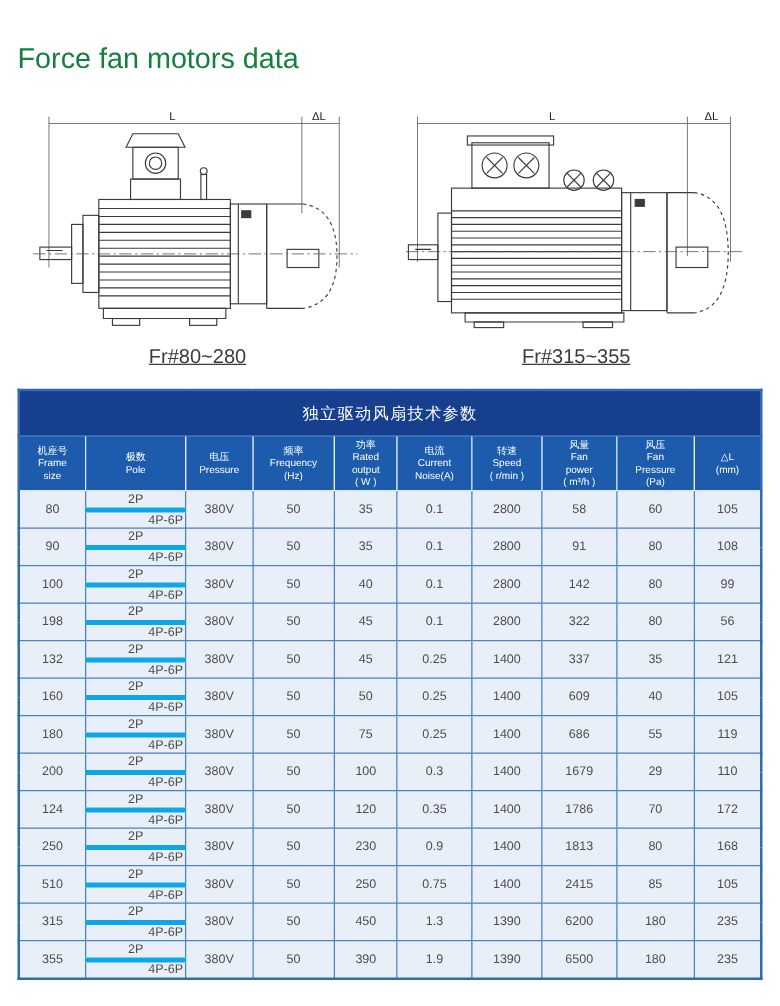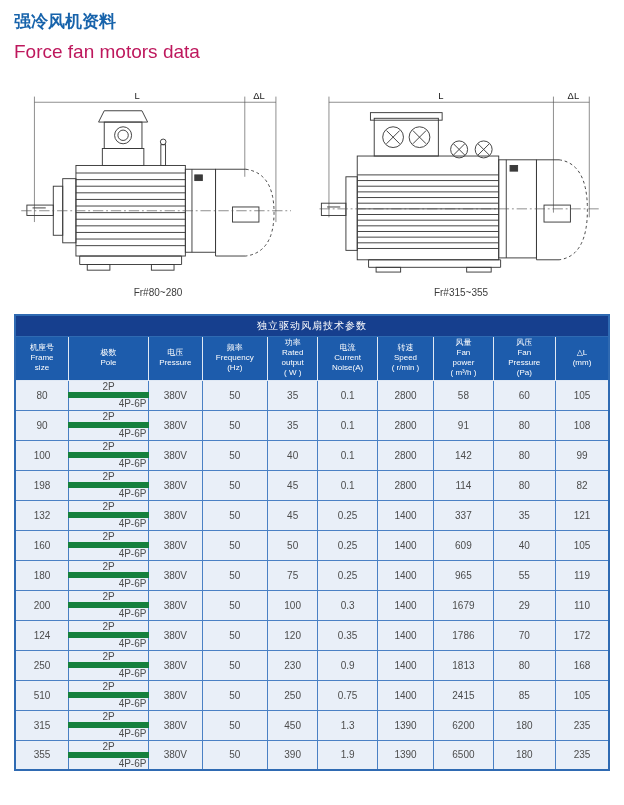--- a/index.html
+++ b/index.html
@@ -5,63 +5,62 @@
   html,body{margin:0;padding:0;background:#ffffff;}
   body{
     width:624px;height:805px;overflow:hidden;
     font-family:"Liberation Sans","DejaVu Sans",sans-serif;
     color:#333;
   }
   .page{padding:12px 14px 0 14px;}
 
   
   .title-cn{color:#1763ab;font-size:17px;font-weight:bold;line-height:1.2;}
-  .title-en{color:#be185d;font-size:19px;font-weight:500;line-height:1.25;margin-top:8px;}
+  .title-en{color:#15803d;font-size:23px;font-weight:500;line-height:1.25;margin-top:20px;}
 
   
   .figures{display:flex;justify-content:space-between;margin-top:26px;height:208px;}
   .fig{display:flex;flex-direction:column;align-items:center;}
   .fig svg{display:block;}
-  .fig-caption{font-size:10px;color:#3c3c3c;margin-top:14px;}
+  .fig-caption{font-size:16px;color:#3c3c3c;margin-top:14px;text-decoration:underline;}
   .draw{stroke:#3a3a3a;fill:none;stroke-width:1;}
   .thin{stroke:#555;stroke-width:0.7;}
   .dash{stroke-dasharray:3,3;}
   .cline{stroke-dasharray:11,3,2,3;stroke-width:0.7;stroke:#555;}
   .dimtext{font-size:10px;fill:#222;font-family:"Liberation Sans",sans-serif;}
 
   
   .tbl-wrap{margin-top:16px;}
   table.param{
     width:596px;border-collapse:collapse;table-layout:fixed;
     border:2px solid #2f6ab2;
   }
   table.param td,table.param th{box-sizing:border-box;}
   .band td{
-    background:#163f8e;color:#fff;font-size:10px;height:21px;
+    background:#163f8e;color:#fff;font-size:13px;height:37px;
     text-align:center;border:1px solid #2f6ab2;letter-spacing:1px;
   }
   th.colh{
     background:#1d5cac;color:#ffffff;font-size:8px;font-weight:normal;
     height:44px;text-align:center;vertical-align:middle;line-height:1.25;
     border:1px solid #dfe8f4;padding:1px;
   }
   td.bcell{
     background:#e9eff8;color:#4d4d4d;font-size:10px;text-align:center;
     border:1px solid #4a80c4;padding:0;vertical-align:middle;
   }
   tr.r-top td.bcell,tr.r-bot td.bcell{height:15px;}
-  td.pole-top{border-bottom:6px solid #15803d;}
-  td.pole-bot{border-top:6px solid #0ea5e9;padding-left:48px;}
+  td.pole-top{border-bottom:1px solid #15803d;}
+  td.pole-bot{border-top:4px solid #0ea5e9;padding-left:48px;}
 </style>
 </head>
 <body>
 
 <div class="page">
 
-  <div class="title-cn">强冷风机资料</div>
   <div class="title-en">Force fan motors data</div>
 
   <div class="figures">
 
     <div class="fig">
       <svg width="288" height="192" viewBox="0 0 290 194">
         <g class="thin">
           <line x1="14" y1="13" x2="270" y2="13"></line>
           <line x1="14" y1="7" x2="14" y2="140"></line>
           <line x1="237" y1="7" x2="237" y2="92"></line>
@@ -319,23 +318,23 @@
   </tr>
 
   <tr class="r-top">
     <td class="bcell" rowspan="2">198</td>
     <td class="bcell pole-top">2P</td>
     <td class="bcell" rowspan="2">380V</td>
     <td class="bcell" rowspan="2">50</td>
     <td class="bcell" rowspan="2">45</td>
     <td class="bcell" rowspan="2">0.1</td>
     <td class="bcell" rowspan="2">2800</td>
-    <td class="bcell" rowspan="2">114</td>
+    <td class="bcell" rowspan="2">322</td>
     <td class="bcell" rowspan="2">80</td>
-    <td class="bcell" rowspan="2">82</td>
+    <td class="bcell" rowspan="2">56</td>
   </tr>
   <tr class="r-bot">
     <td class="bcell pole-bot">4P-6P</td>
   </tr>
 
   <tr class="r-top">
     <td class="bcell" rowspan="2">132</td>
     <td class="bcell pole-top">2P</td>
     <td class="bcell" rowspan="2">380V</td>
     <td class="bcell" rowspan="2">50</td>
@@ -367,21 +366,21 @@
   </tr>
 
   <tr class="r-top">
     <td class="bcell" rowspan="2">180</td>
     <td class="bcell pole-top">2P</td>
     <td class="bcell" rowspan="2">380V</td>
     <td class="bcell" rowspan="2">50</td>
     <td class="bcell" rowspan="2">75</td>
     <td class="bcell" rowspan="2">0.25</td>
     <td class="bcell" rowspan="2">1400</td>
-    <td class="bcell" rowspan="2">965</td>
+    <td class="bcell" rowspan="2">686</td>
     <td class="bcell" rowspan="2">55</td>
     <td class="bcell" rowspan="2">119</td>
   </tr>
   <tr class="r-bot">
     <td class="bcell pole-bot">4P-6P</td>
   </tr>
 
   <tr class="r-top">
     <td class="bcell" rowspan="2">200</td>
     <td class="bcell pole-top">2P</td>

